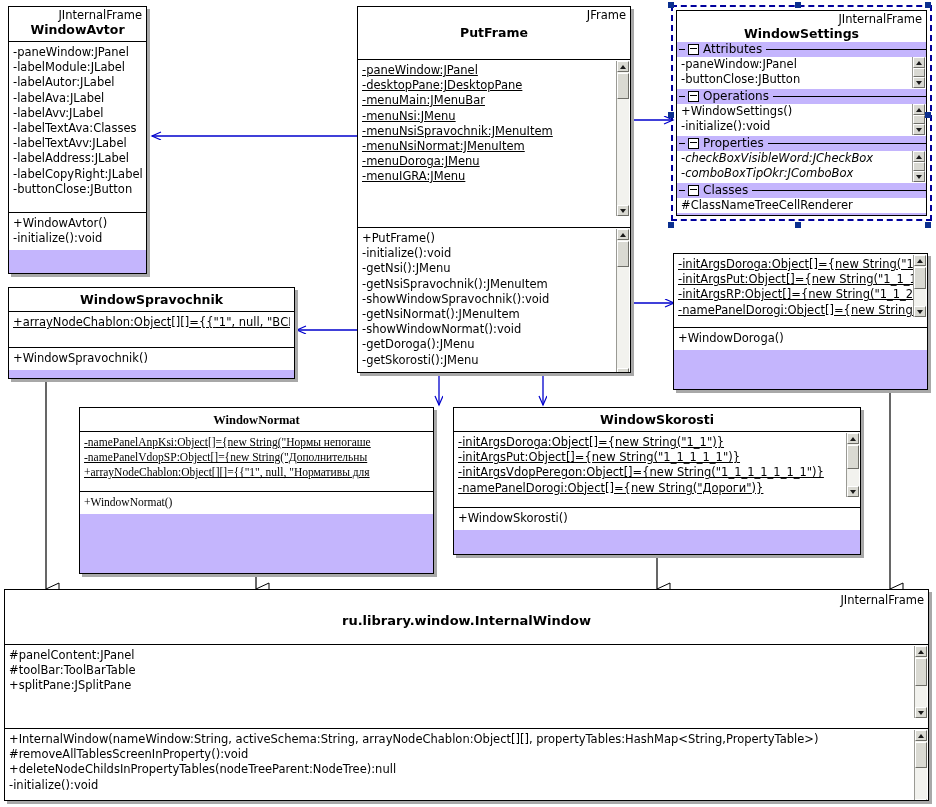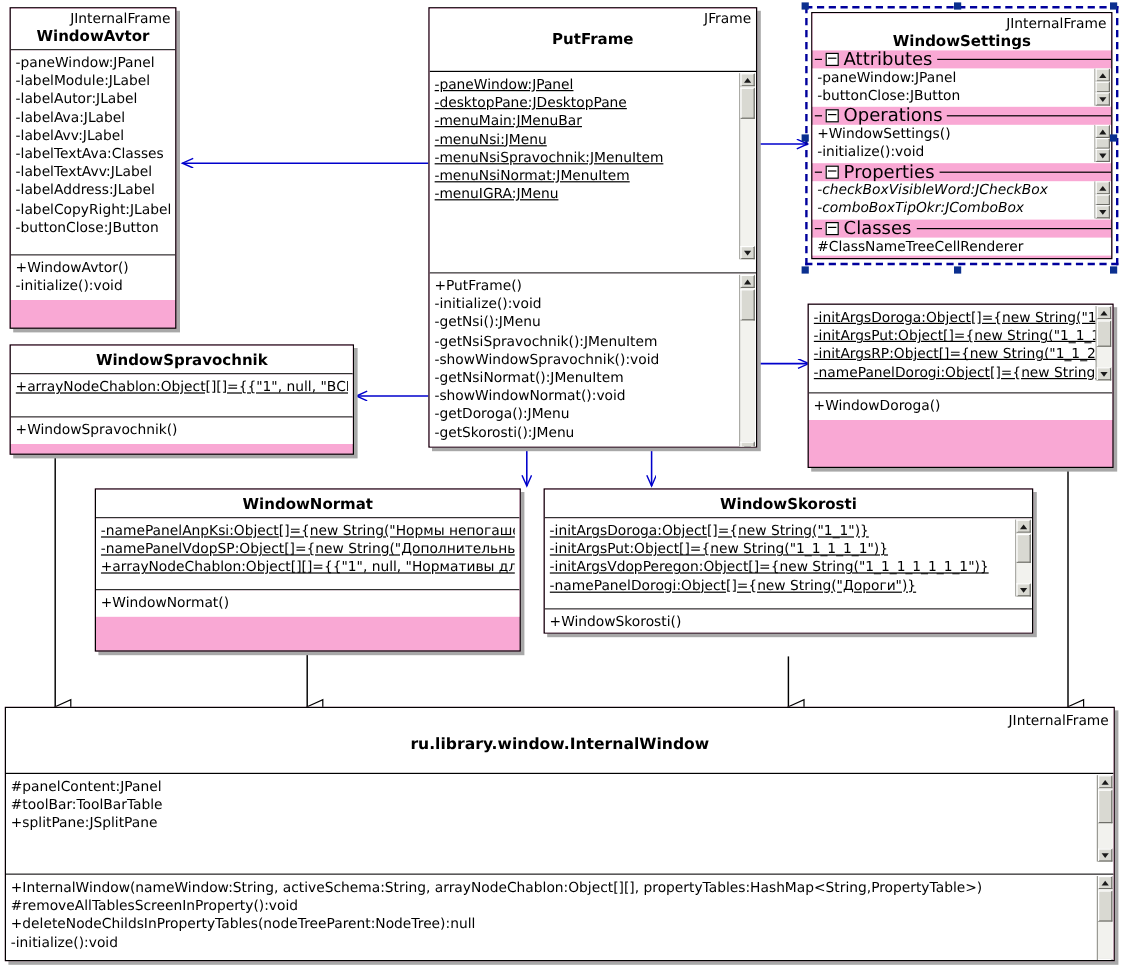--- a/index.html
+++ b/index.html
@@ -18,21 +18,21 @@
   #canvas {
     position: absolute;
     left: 0; top: 0;
     width: 936px;
     height: 807px;
   }
   
   .uml {
     position: absolute;
     box-sizing: border-box;
-    background: #f9a8d4;
+    background: #c4b5fd;
     border: 1px solid #000000;
     box-shadow: 3px 3px 0 0 #a8a8a8;
     overflow: hidden;
     z-index: 5;
   }
   .uml.sel {
     border: 1px solid #000000;
     outline: 2px dashed #00009c;
     outline-offset: 3px;
     box-shadow: none;
@@ -74,21 +74,21 @@
     line-height: 15.2px;
     color: #000;
     white-space: nowrap;
     overflow: hidden;
   }
   .feat.stat { text-decoration: underline; }
   
   .grouprow {
     display: flex;
     align-items: center;
-    font-size: 15px;
+    font-size: 12px;
     line-height: 15px;
     white-space: nowrap;
     color: #000;
     padding-left: 2px;
   }
   .grouprow .dash {
     display: inline-block;
     width: 6px;
     border-top: 1px solid #000;
     margin-right: 3px;
@@ -258,20 +258,21 @@
       <div class="cname" style="margin-top:3px;">PutFrame</div>
     </div>
 
     <div class="compart" style="height:160px;">
       <div class="feat stat">-paneWindow:JPanel</div>
       <div class="feat stat">-desktopPane:JDesktopPane</div>
       <div class="feat stat">-menuMain:JMenuBar</div>
       <div class="feat stat">-menuNsi:JMenu</div>
       <div class="feat stat">-menuNsiSpravochnik:JMenuItem</div>
       <div class="feat stat">-menuNsiNormat:JMenuItem</div>
+      <div class="feat stat">-menuDoroga:JMenu</div>
       <div class="feat stat">-menuIGRA:JMenu</div>
       <div class="sbar" style="top:1px; height:155px;">
         <div class="btn up"></div>
         <div class="track" style="top:11px; bottom:11px;"></div>
         <div class="thumb" style="top:12px; height:26px;"></div>
         <div class="btn dn"></div>
       </div>
     </div>
 
     <div class="compart last" style="height:156px;">
@@ -390,35 +391,35 @@
         <div class="track" style="top:11px; bottom:11px;"></div>
         <div class="thumb" style="top:12px; height:22px;"></div>
         <div class="btn dn"></div>
       </div>
     </div>
     <div class="compart last">
       <div class="feat">+WindowDoroga()</div>
     </div>
   </div>
 
-  <div class="uml" style="left:79px; top:407px; width:355px; height:136px;">
+  <div class="uml" style="left:79px; top:407px; width:355px; height:167px;font-family:Liberation Serif, serif;">
     <div class="head" style="padding-top:4px;">
       <div class="cname">WindowNormat</div>
     </div>
     <div class="compart" style="height:52px;">
       <div class="feat stat">-namePanelAnpKsi:Object[]={new String("Нормы непогаше</div>
       <div class="feat stat">-namePanelVdopSP:Object[]={new String("Дополнительны</div>
       <div class="feat stat">+arrayNodeChablon:Object[][]={{"1", null, "Нормативы для</div>
     </div>
     <div class="compart last">
       <div class="feat">+WindowNormat()</div>
     </div>
   </div>
 
-  <div class="uml" style="left:453px; top:407px; width:408px; height:121px;">
+  <div class="uml" style="left:453px; top:407px; width:408px; height:148px;">
     <div class="head" style="padding-top:4px;">
       <div class="cname">WindowSkorosti</div>
     </div>
     <div class="compart" style="height:68px;">
       <div class="feat stat">-initArgsDoroga:Object[]={new String("1_1")}</div>
       <div class="feat stat">-initArgsPut:Object[]={new String("1_1_1_1_1")}</div>
       <div class="feat stat">-initArgsVdopPeregon:Object[]={new String("1_1_1_1_1_1_1")}</div>
       <div class="feat stat">-namePanelDorogi:Object[]={new String("Дороги")}</div>
       <div class="sbar" style="top:1px; height:64px;">
         <div class="btn up"></div>

